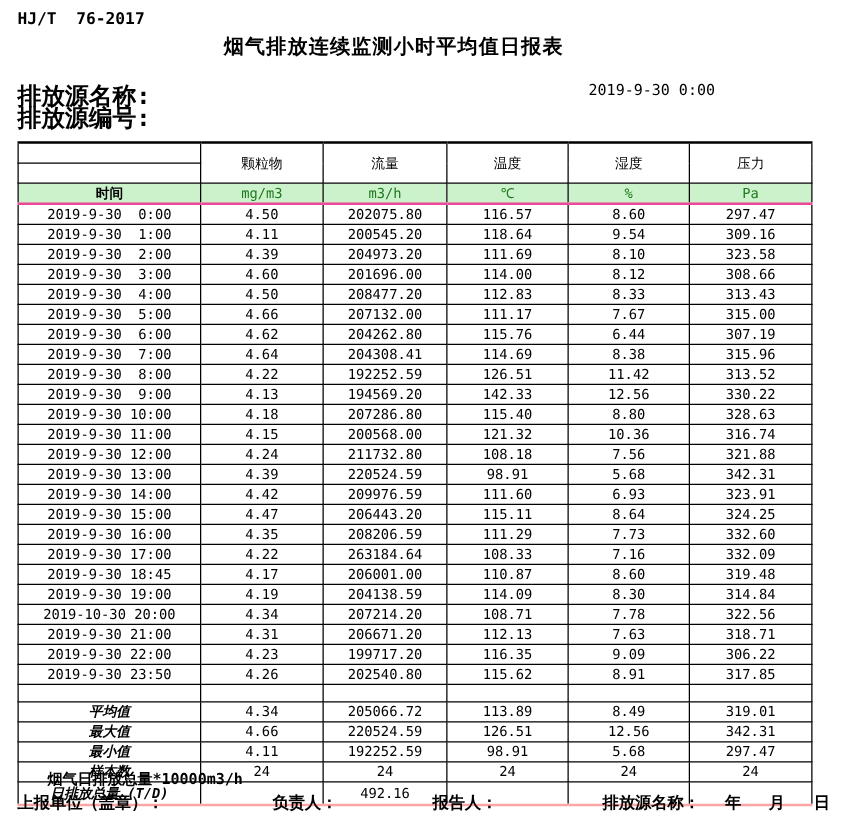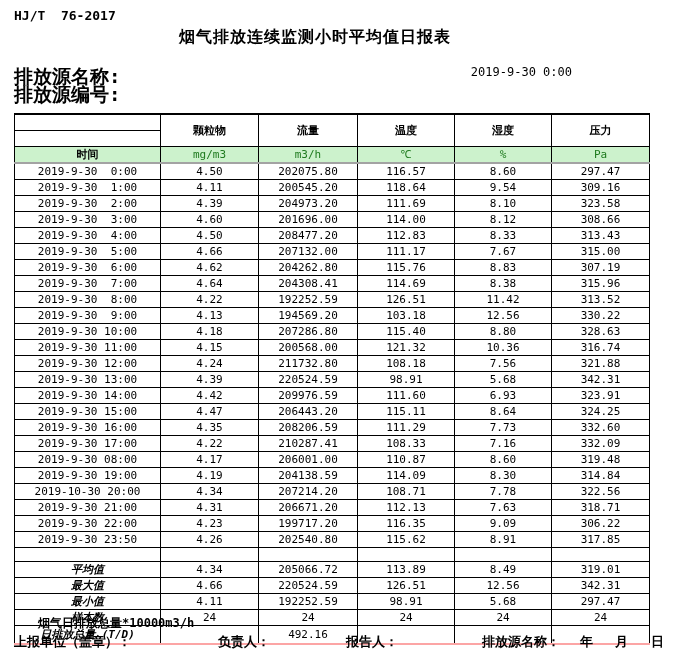--- a/index.html
+++ b/index.html
@@ -21,22 +21,22 @@
     position:absolute; left:14px; top:113px;
     border-collapse:collapse; table-layout:fixed; width:635px;
   }
   table.report td {
     border:1px solid #000; padding:0; margin:0;
     text-align:center; vertical-align:middle;
     font-size:11px; height:15px; line-height:13px;
     white-space:pre; overflow:hidden;
   }
   tr.h1 td { border-top:2px solid #000; }
-  td.param { font-weight:bold; font-size:12px; }
-  tr.green td { background:var(--highlight-bg,#ccf2cc); border-bottom:2px solid #a3a3a3; }
+  td.param { font-weight:normal; font-size:12px; }
+  tr.green td { background:var(--highlight-bg,#ccf2cc); border-bottom:2px solid #ec4899; }
   td.time-label { font-weight:bold; font-size:12px; }
   td.unit { color:var(--unit-text,#1e7a1e); font-size:11px; }
   tr.spacer td { height:13px; }
   td.sum-label { font-weight:bold; font-size:12px;font-style:italic; }
   tr.last td { border-bottom:2px solid #fca5a5; height:17px; }
 
   .note { position:absolute; left:14px; top:615px; font-weight:bold; font-size:12px; white-space:pre;padding-left:24px; }
   .sig { position:absolute; top:633px; font-weight:bold; font-size:13px; white-space:pre; }
 </style>
 </head>
@@ -127,21 +127,21 @@
           <td>207132.00</td>
           <td>111.17</td>
           <td>7.67</td>
           <td>315.00</td>
         </tr>
         <tr>
           <td>2019-9-30  6:00</td>
           <td>4.62</td>
           <td>204262.80</td>
           <td>115.76</td>
-          <td>8.83</td>
+          <td>6.44</td>
           <td>307.19</td>
         </tr>
         <tr>
           <td>2019-9-30  7:00</td>
           <td>4.64</td>
           <td>204308.41</td>
           <td>114.69</td>
           <td>8.38</td>
           <td>315.96</td>
         </tr>
@@ -150,21 +150,21 @@
           <td>4.22</td>
           <td>192252.59</td>
           <td>126.51</td>
           <td>11.42</td>
           <td>313.52</td>
         </tr>
         <tr>
           <td>2019-9-30  9:00</td>
           <td>4.13</td>
           <td>194569.20</td>
-          <td>103.18</td>
+          <td>142.33</td>
           <td>12.56</td>
           <td>330.22</td>
         </tr>
         <tr>
           <td>2019-9-30 10:00</td>
           <td>4.18</td>
           <td>207286.80</td>
           <td>115.40</td>
           <td>8.80</td>
           <td>328.63</td>
@@ -213,27 +213,27 @@
           <td>2019-9-30 16:00</td>
           <td>4.35</td>
           <td>208206.59</td>
           <td>111.29</td>
           <td>7.73</td>
           <td>332.60</td>
         </tr>
         <tr>
           <td>2019-9-30 17:00</td>
           <td>4.22</td>
-          <td>210287.41</td>
+          <td>263184.64</td>
           <td>108.33</td>
           <td>7.16</td>
           <td>332.09</td>
         </tr>
         <tr>
-          <td>2019-9-30 08:00</td>
+          <td>2019-9-30 18:45</td>
           <td>4.17</td>
           <td>206001.00</td>
           <td>110.87</td>
           <td>8.60</td>
           <td>319.48</td>
         </tr>
         <tr>
           <td>2019-9-30 19:00</td>
           <td>4.19</td>
           <td>204138.59</td>

